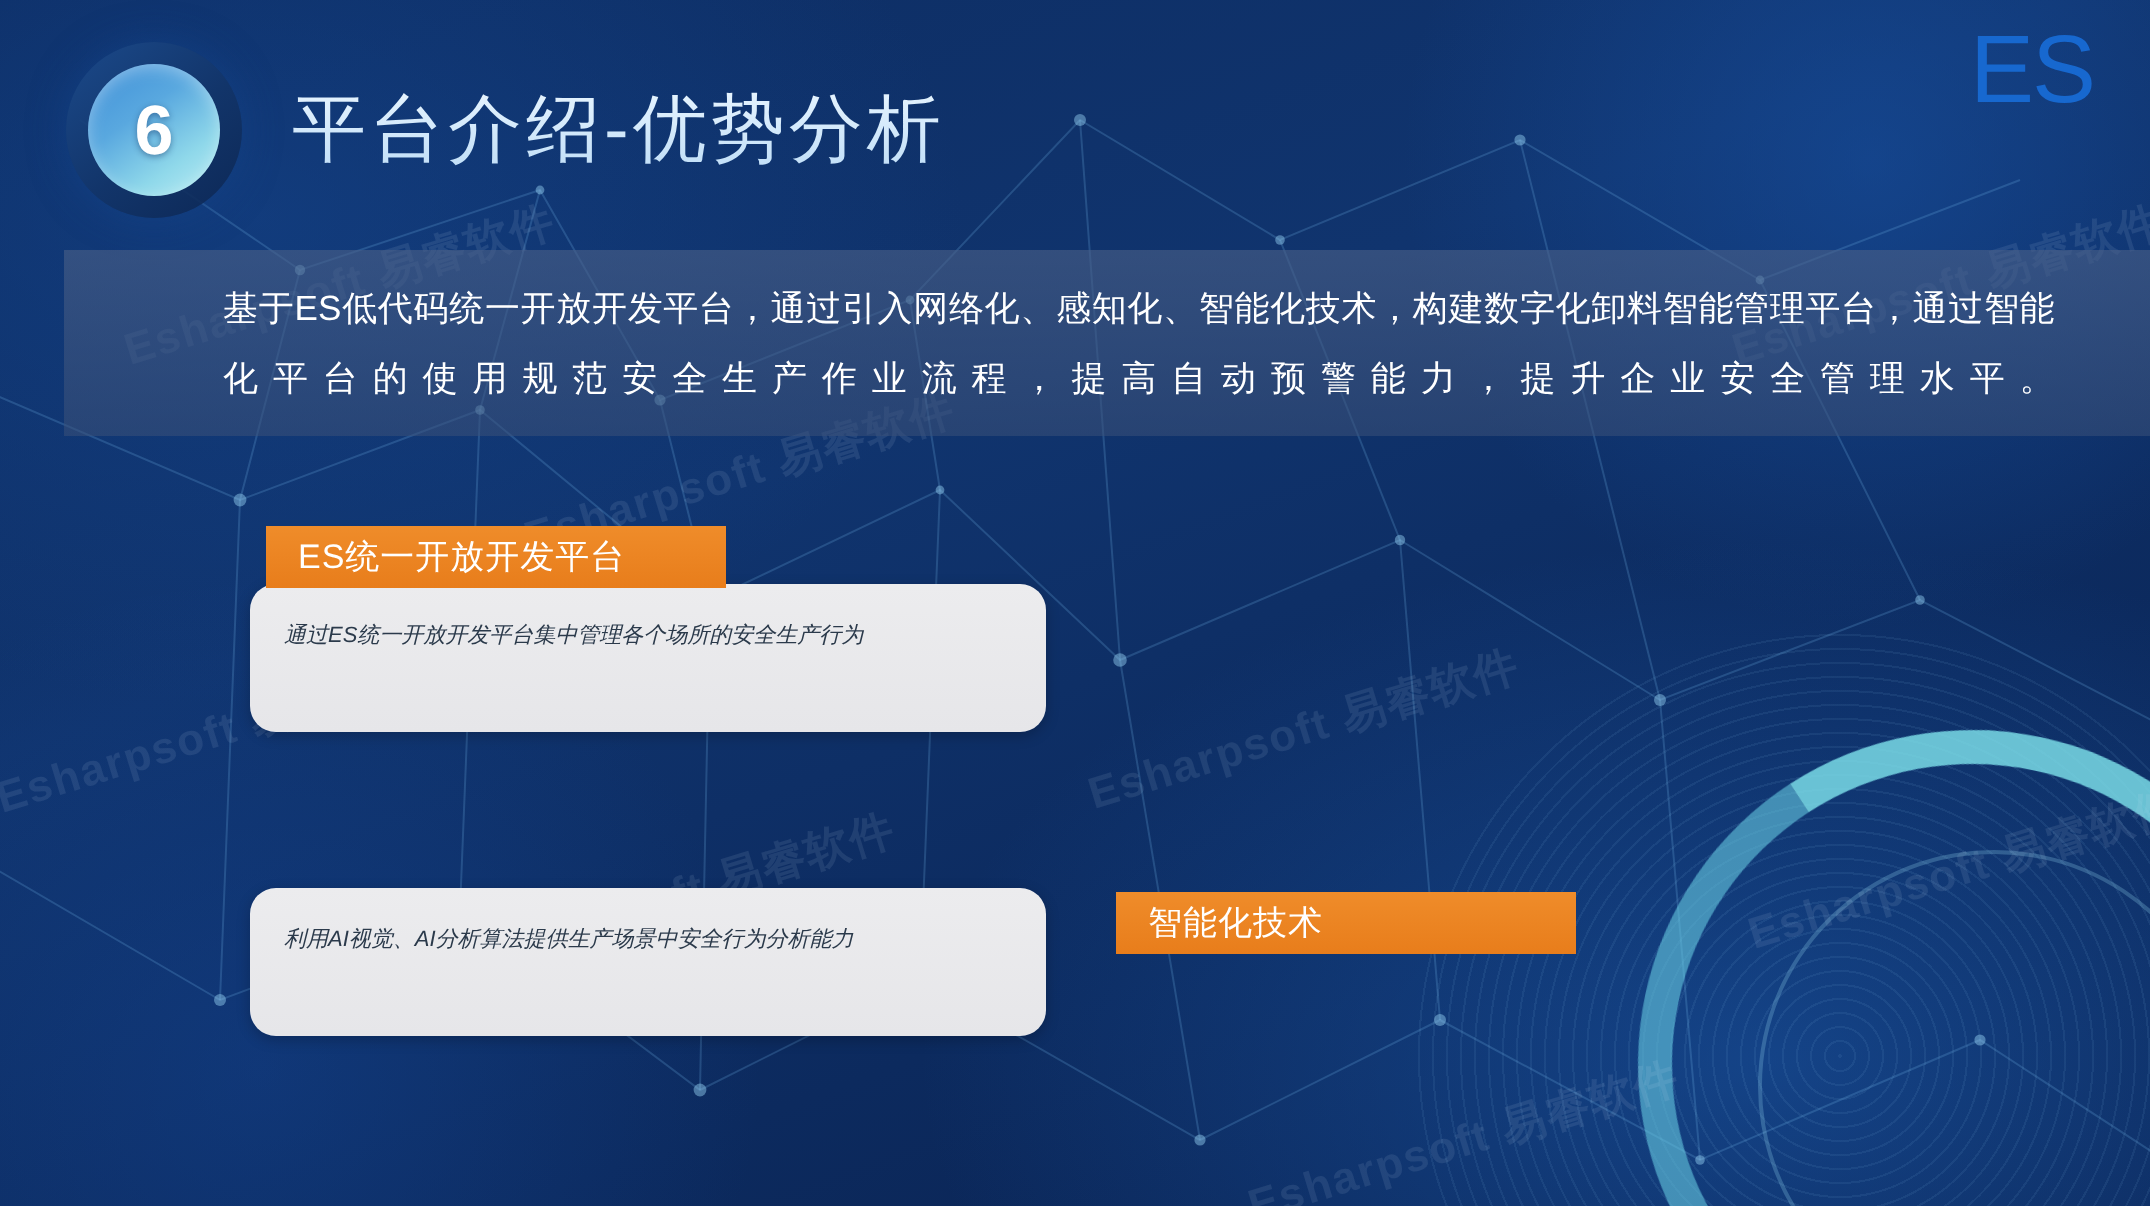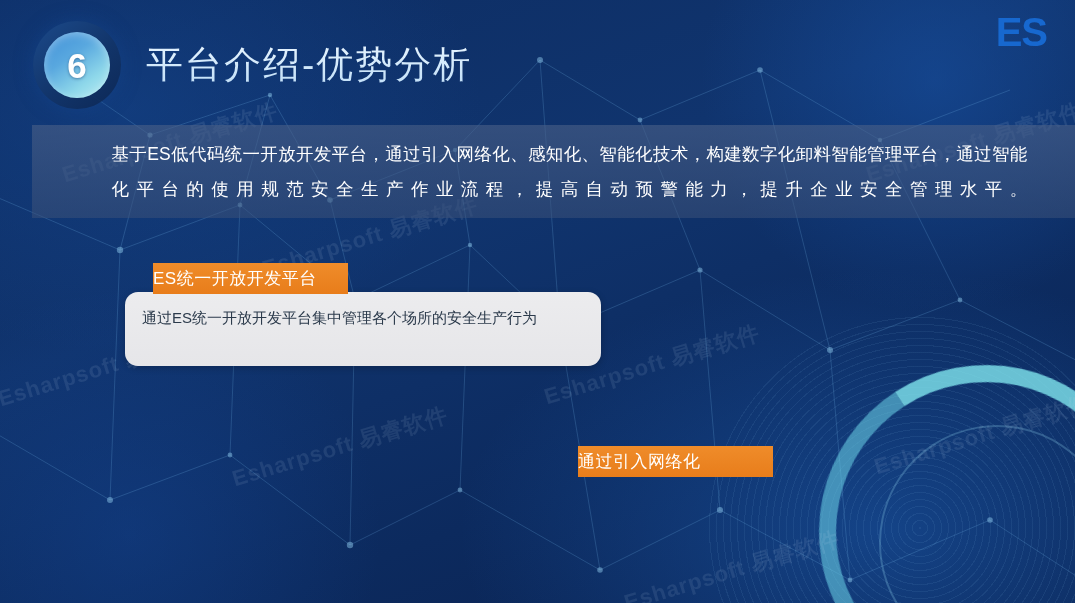--- a/index.html
+++ b/index.html
@@ -136,22 +136,22 @@
     background: linear-gradient(180deg, #eaf6ff 0%, #bcdcf7 100%);
     -webkit-background-clip: text;
     background-clip: text;
     -webkit-text-fill-color: transparent;
     white-space: nowrap;
   }
   .logo {
     position: absolute;
     right: 28px;
     top: 12px;
-    font-size: 40px;
-    font-weight: 700;
+    font-size: 48px;
+    font-weight: 400;
     letter-spacing: -1px;
     color: #1768cf;
     line-height: 1;
   }
 
   
   .desc-band {
     position: absolute;
     left: 0;
     top: 125px;
@@ -173,45 +173,47 @@
     letter-spacing: 0.2px;
   }
 
   
   .card {
     position: absolute;
     width: 398px;
   }
   .card-tab {
     position: relative;
-    left: 28px;
-    width: 195px;
+    left: 8px;
+    width: 230px;
     height: 31px;
     background: linear-gradient(180deg, #ef8c2a 0%, #e87d1b 100%);
     color: #ffffff;
     font-size: 17px;
     line-height: 31px;
+    padding-left: 16px;
     box-sizing: border-box;
     letter-spacing: 0.5px;
     z-index: 2;
   }
   .card-body {
     position: relative;
     margin-top: -2px;
-    width: 476px;
+    width: 398px;
     min-height: 74px;
     background: linear-gradient(180deg, #ececee 0%, #e6e6e9 100%);
     border-radius: 13px;
     box-sizing: border-box;
     padding: 14px 18px 14px 17px;
     color: #2b3a4b;
-    font-size: 15px;
+    font-size: 11px;
     line-height: 24px;
     box-shadow: 0 2px 7px rgba(0,0,0,0.22);
     z-index: 1;
+    font-style: italic;
   }
 
   #card-1 { left: 125px; top: 263px; }
   #card-2 { left: 550px; top: 263px; }
   #card-3 { left: 125px; top: 446px; }
   #card-4 { left: 550px; top: 446px; }
 </style>
 </head>
 <body>
 
@@ -284,19 +286,20 @@
     <div class="desc-text">基于ES低代码统一开放开发平台，通过引入网络化、感知化、智能化技术，构建数字化卸料智能管理平台，通过智能化平台的使用规范安全生产作业流程，提高自动预警能力，提升企业安全管理水平。</div>
   </div>
 
   <div class="card" id="card-1">
     <div class="card-tab">ES统一开放开发平台</div>
     <div class="card-body">通过ES统一开放开发平台集中管理各个场所的安全生产行为</div>
   </div>
 
 
   <div class="card" id="card-3">
+    <div class="card-body">利用AI视觉、AI分析算法提供生产场景中安全行为分析能力</div>
   </div>
 
   <div class="card" id="card-4">
-    <div class="card-tab">通过引入网络化</div>
+    <div class="card-tab">智能化技术</div>
   </div>
 
 </div>
 
 </body></html>

